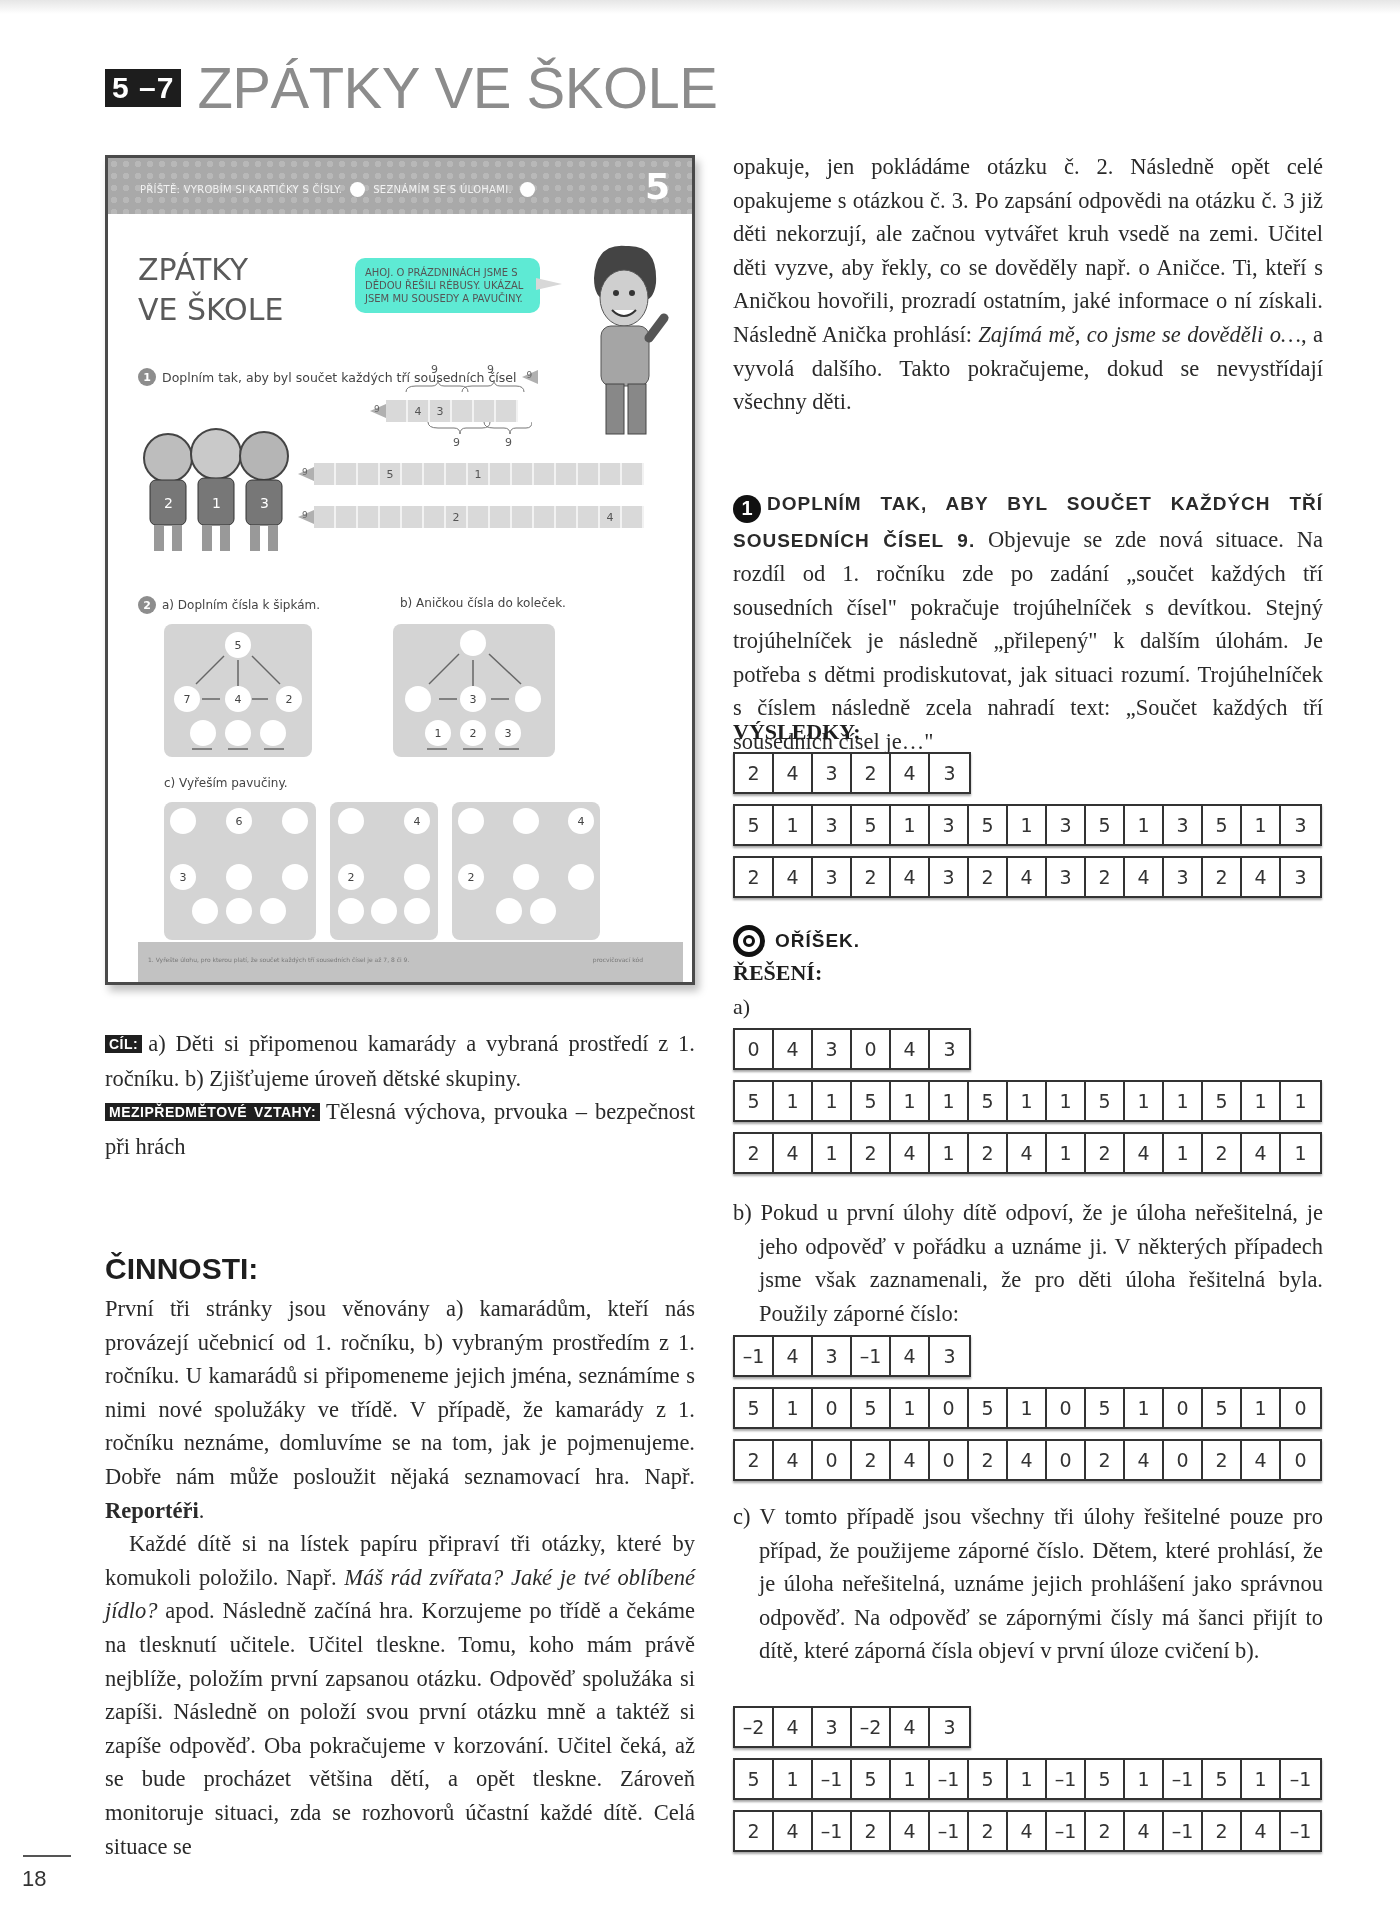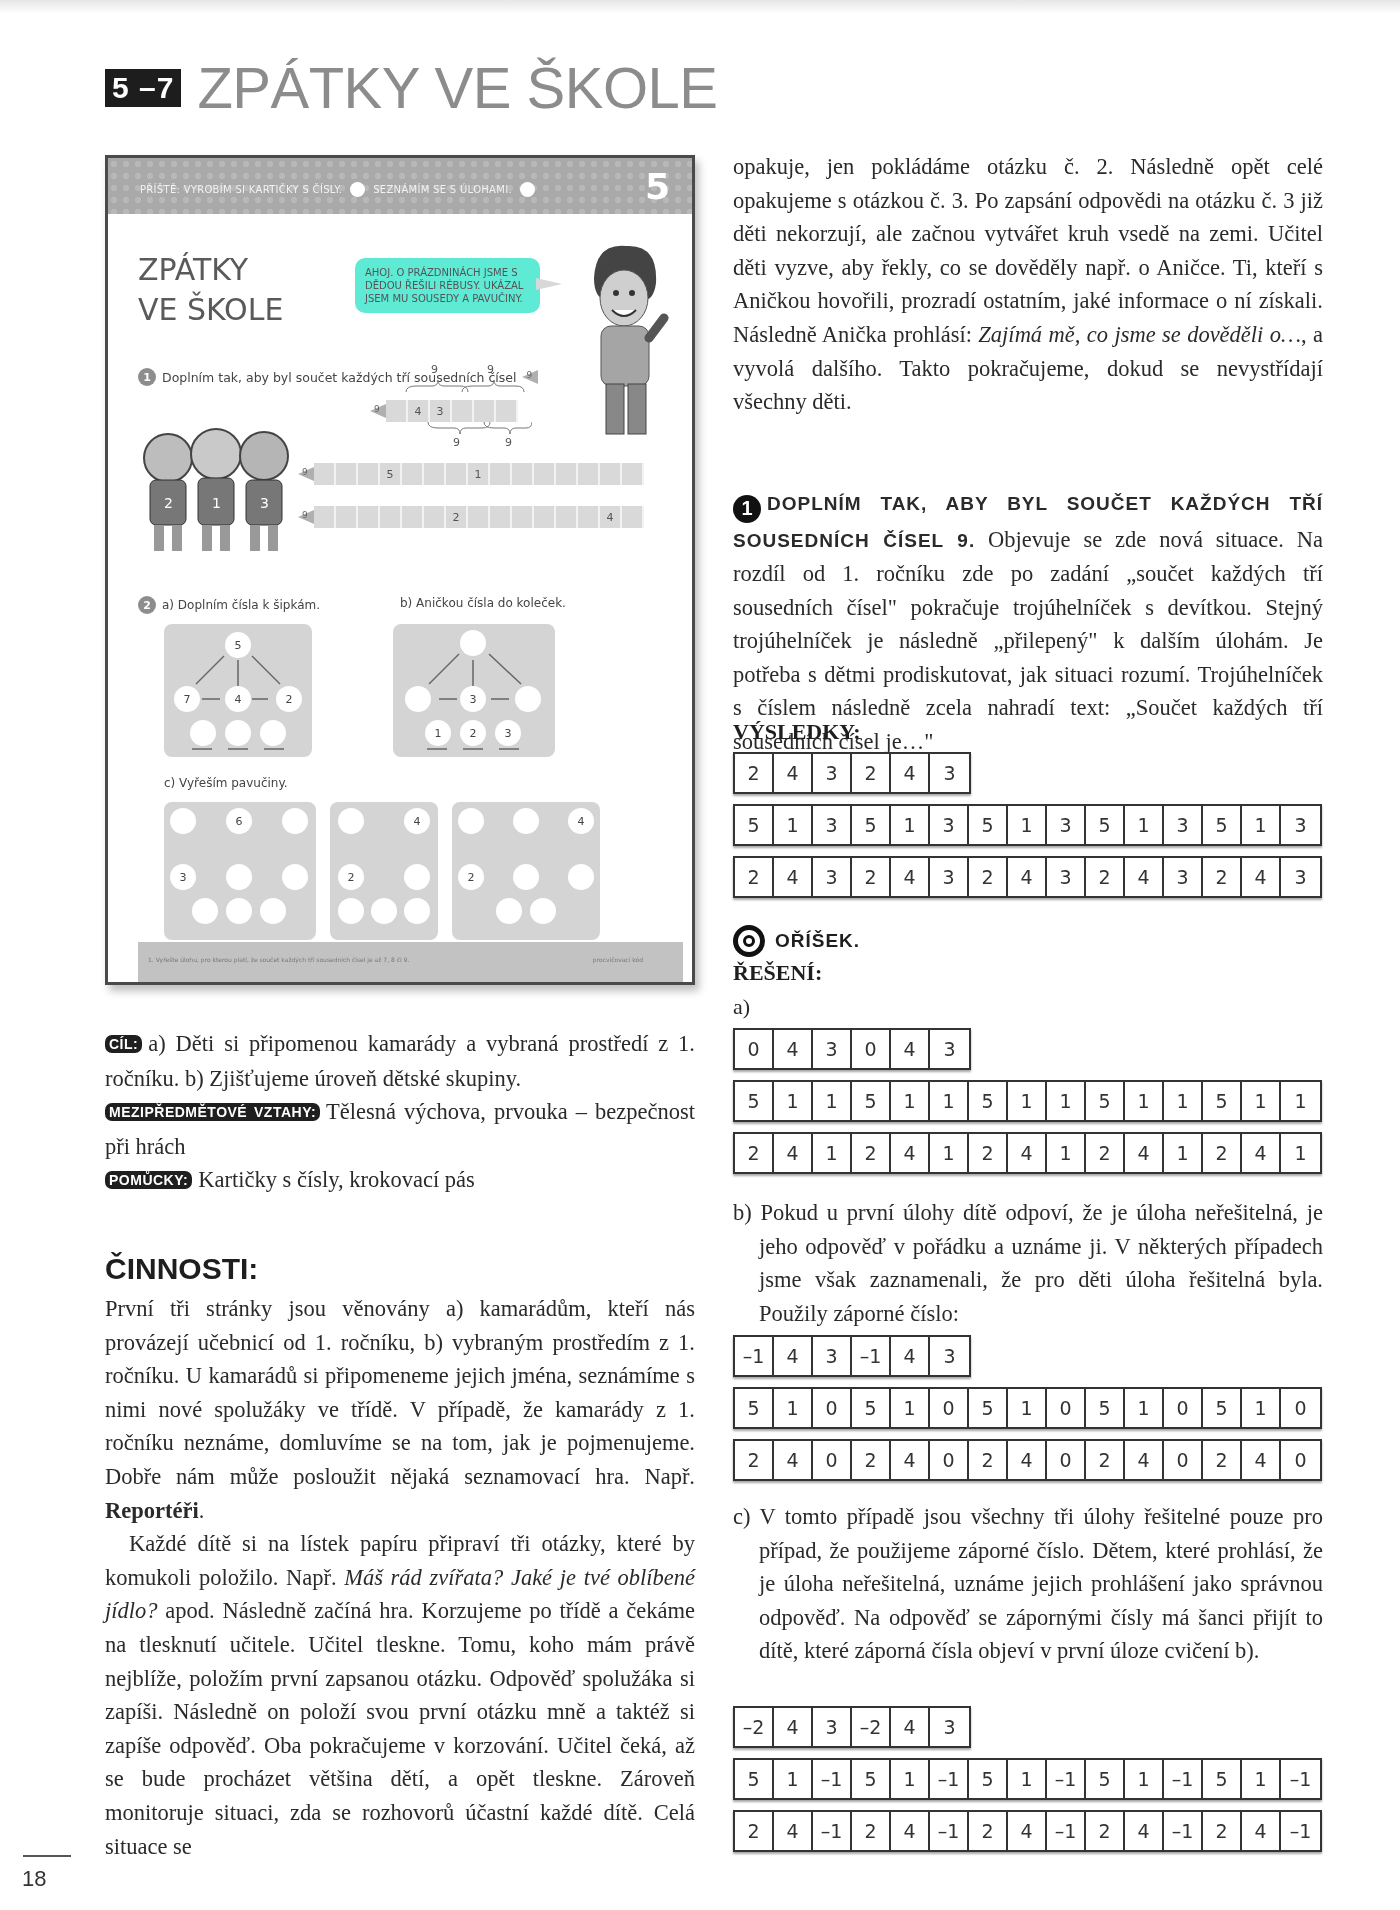--- a/index.html
+++ b/index.html
@@ -30,21 +30,21 @@
   .strip .cell { width: 22px; height: 22px; background: #d9d9d9; border-right: 2px solid #f2f2f2; font-size: 11px; color: #555; display: flex; align-items: center; justify-content: center; }
   .brace-label { position: absolute; font-size: 11px; color: #555; }
   .kids { position: absolute; left: 28px; top: 260px; width: 160px; height: 135px; }
   .task2 { position: absolute; top: 438px; font-size: 12px; color: #444; display: flex; align-items: center; gap: 6px; }
   .box { position: absolute; background: #d4d4d4; border-radius: 8px; }
   .circle { position: absolute; width: 26px; height: 26px; border-radius: 50%; background: #fff; font-size: 11px; color: #444; display: flex; align-items: center; justify-content: center; }
   .wb-footer { position: absolute; left: 30px; bottom: 0; width: 545px; height: 40px; background: #c2c2c2; font-size: 6px; color: #777; padding: 14px 10px; }
 
   
   .left-text { position: absolute; left: 105px; top: 1027px; width: 590px; font-size: 22.5px; line-height: 33.5px; text-align: justify; }
-  .tag { background: #1f1f1f; color: #fff; font-family: "Liberation Sans", sans-serif; font-weight: bold; font-size: 14px; padding: 1px 4px; letter-spacing: 0.5px; margin-right: 6px; vertical-align: 2px; border-radius: 7px; }
+  .tag { background: #1f1f1f; color: #fff; font-family: "Liberation Sans", sans-serif; font-weight: bold; font-size: 14px; padding: 1px 4px; letter-spacing: 0.5px; margin-right: 6px; vertical-align: 2px; }
   .cinnosti-h { position: absolute; left: 105px; top: 1252px; font-family: "Liberation Sans", sans-serif; font-weight: bold; font-size: 30px; color: #1e1e1e; }
   .cinnosti { position: absolute; left: 105px; top: 1292px; width: 590px; font-size: 22.5px; line-height: 33.6px; text-align: justify; }
   .cinnosti p { text-indent: 0; }
   .cinnosti p + p { text-indent: 24px; }
   .page-num-line { position: absolute; left: 23px; top: 1855px; width: 48px; height: 2px; background: #555; }
   .page-num { position: absolute; left: 22px; top: 1866px; font-family: "Liberation Sans", sans-serif; font-size: 22px; color: #333; }
 
   
   .right-text { position: absolute; left: 733px; top: 150px; width: 590px; font-size: 22.5px; line-height: 33.6px; text-align: justify; }
   .r-task-head { position: absolute; left: 733px; top: 450px; width: 590px; font-size: 22.5px; line-height: 33.5px; text-align: justify; margin-top: 36px; }
@@ -275,21 +275,20 @@
 
   <div class="wb-footer">
     <span>1. Vyřešte úlohu, pro kterou platí, že součet každých tří sousedních čísel je až 7, 8 či 9.</span>
     <span style="position:absolute; right:40px; top:14px;">procvičovací kód</span>
   </div>
 </div>
 
 <div class="left-text">
   <div><span class="tag">CÍL:</span><span>a) Děti si připomenou kamarády a vybraná prostředí z 1. ročníku. b) Zjišťujeme úroveň dětské skupiny.</span></div>
   <div><span class="tag">MEZIPŘEDMĚTOVÉ VZTAHY:</span><span>Tělesná výchova, prvouka – bezpečnost při hrách</span></div>
-  <div><span class="tag">POMŮCKY:</span><span>Kartičky s čísly, krokovací pás</span></div>
 </div>
 
 <div class="cinnosti-h">ČINNOSTI:</div>
 <div class="cinnosti">
   <p><span>První tři stránky jsou věnovány a) kamarádům, kteří nás provázejí učebnicí od 1. ročníku, b) vybraným prostředím z 1. ročníku. U kamarádů si připomeneme jejich jména, seznámíme s nimi nové spolužáky ve třídě. V případě, že kamarády z 1. ročníku neznáme, domluvíme se na tom, jak je pojmenujeme. Dobře nám může posloužit nějaká seznamovací hra. Např. </span><b>Reportéři</b><span>.</span></p>
   <p><span>Každé dítě si na lístek papíru připraví tři otázky, které by komukoli položilo. Např. </span><i>Máš rád zvířata? Jaké je tvé oblíbené jídlo?</i><span> apod. Následně začíná hra. Korzujeme po třídě a čekáme na tlesknutí učitele. Učitel tleskne. Tomu, koho mám právě nejblíže, položím první zapsanou otázku. Odpověď spolužáka si zapíši. Následně on položí svou první otázku mně a taktéž si zapíše odpověď. Oba pokračujeme v korzování. Učitel čeká, až se bude procházet většina dětí, a opět tleskne. Zároveň monitoruje situaci, zda se rozhovorů účastní každé dítě. Celá situace se</span></p>
 </div>
 
 <div class="page-num-line"></div>
 <div class="page-num">18</div>

